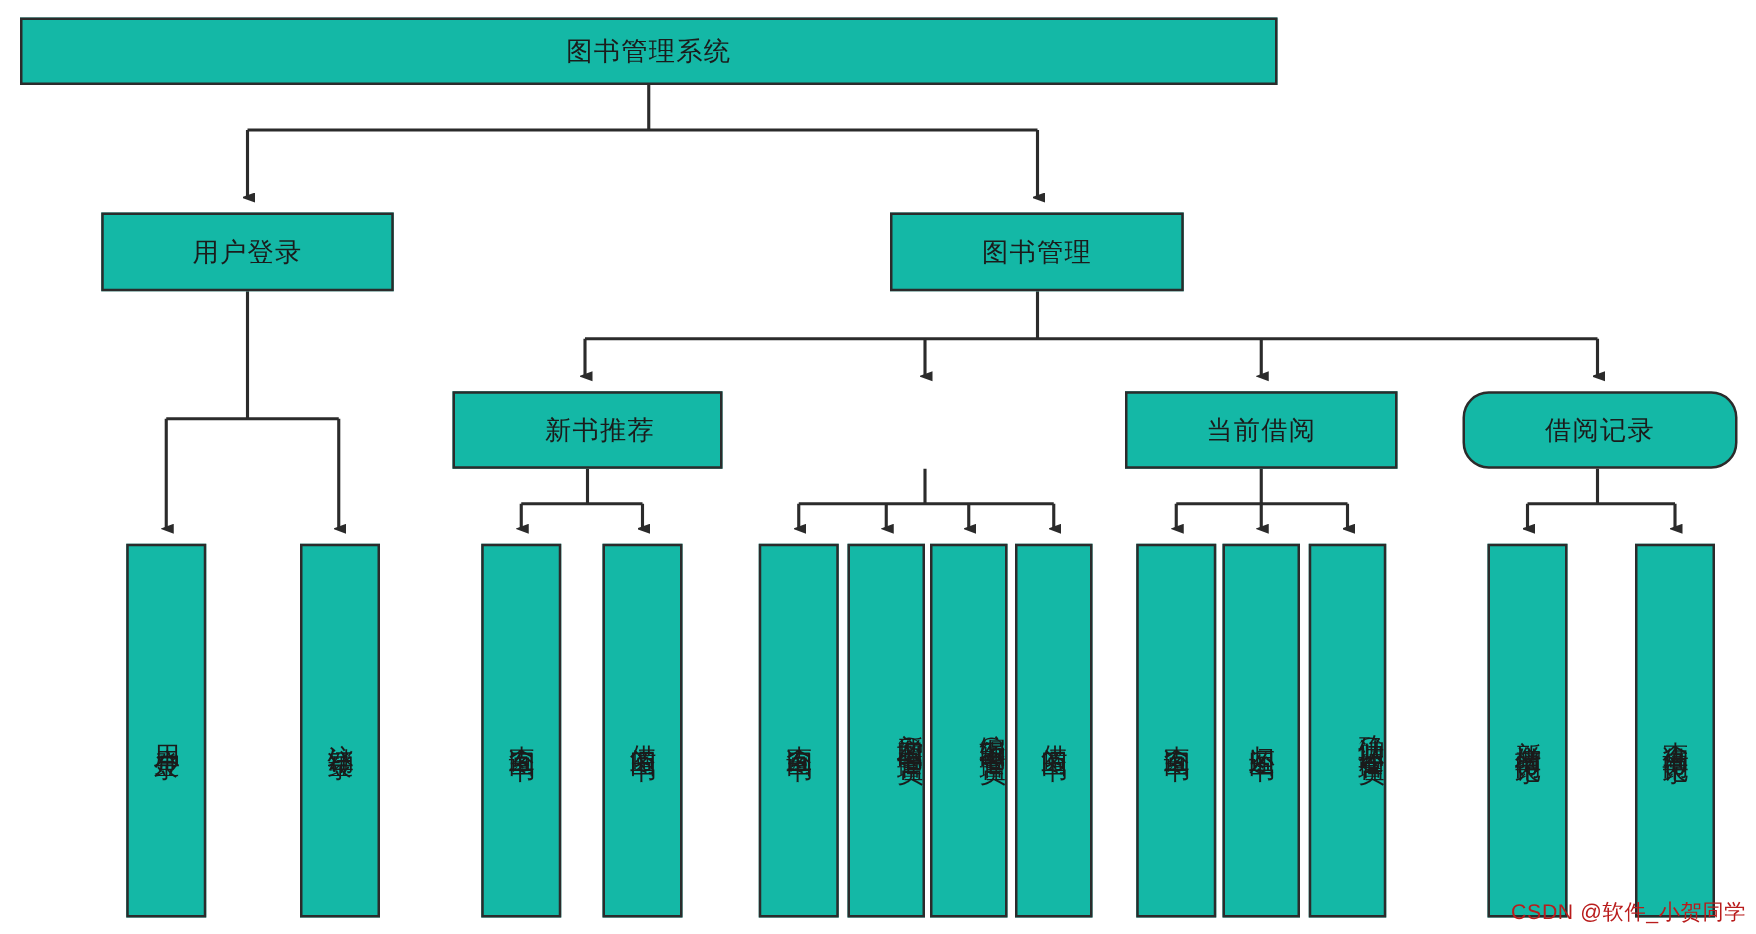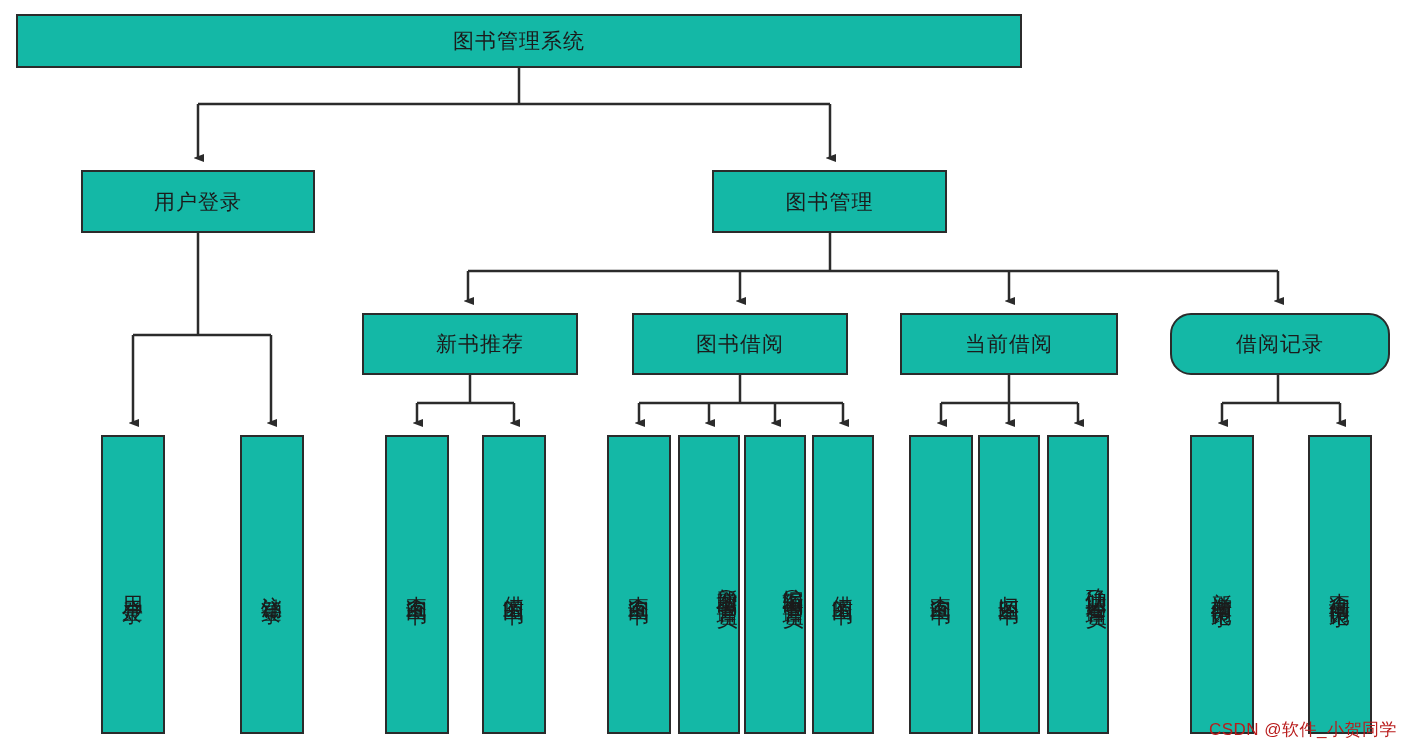--- a/index.html
+++ b/index.html
@@ -133,23 +133,20 @@
   <div class="node horiz" style="left:81px; top:170px; width:234px; height:63px;">
     <span class="nodelabel">用户登录</span>
   </div>
   <div class="node horiz" style="left:712px; top:170px; width:235px; height:63px;">
     <span class="nodelabel">图书管理</span>
   </div>
 
   <div class="node horiz" style="left:362px; top:313px; width:216px; height:62px;padding-left:20px;">
     <span class="nodelabel">新书推荐</span>
   </div>
-  <div class="node horiz" style="left:632px; top:313px; width:216px; height:62px;">
-    <span class="nodelabel">图书借阅</span>
-  </div>
   <div class="node horiz" style="left:900px; top:313px; width:218px; height:62px;text-align:right;">
     <span class="nodelabel">当前借阅</span>
   </div>
   <div class="node horiz" style="left:1170px; top:313px; width:220px; height:62px;border-radius:21px;">
     <span class="nodelabel">借阅记录</span>
   </div>
 
   <div class="node vert mid" style="left:101px; top:435px; width:64px; height:299px;">
     <span class="nodelabel">用户登录</span>
   </div>

